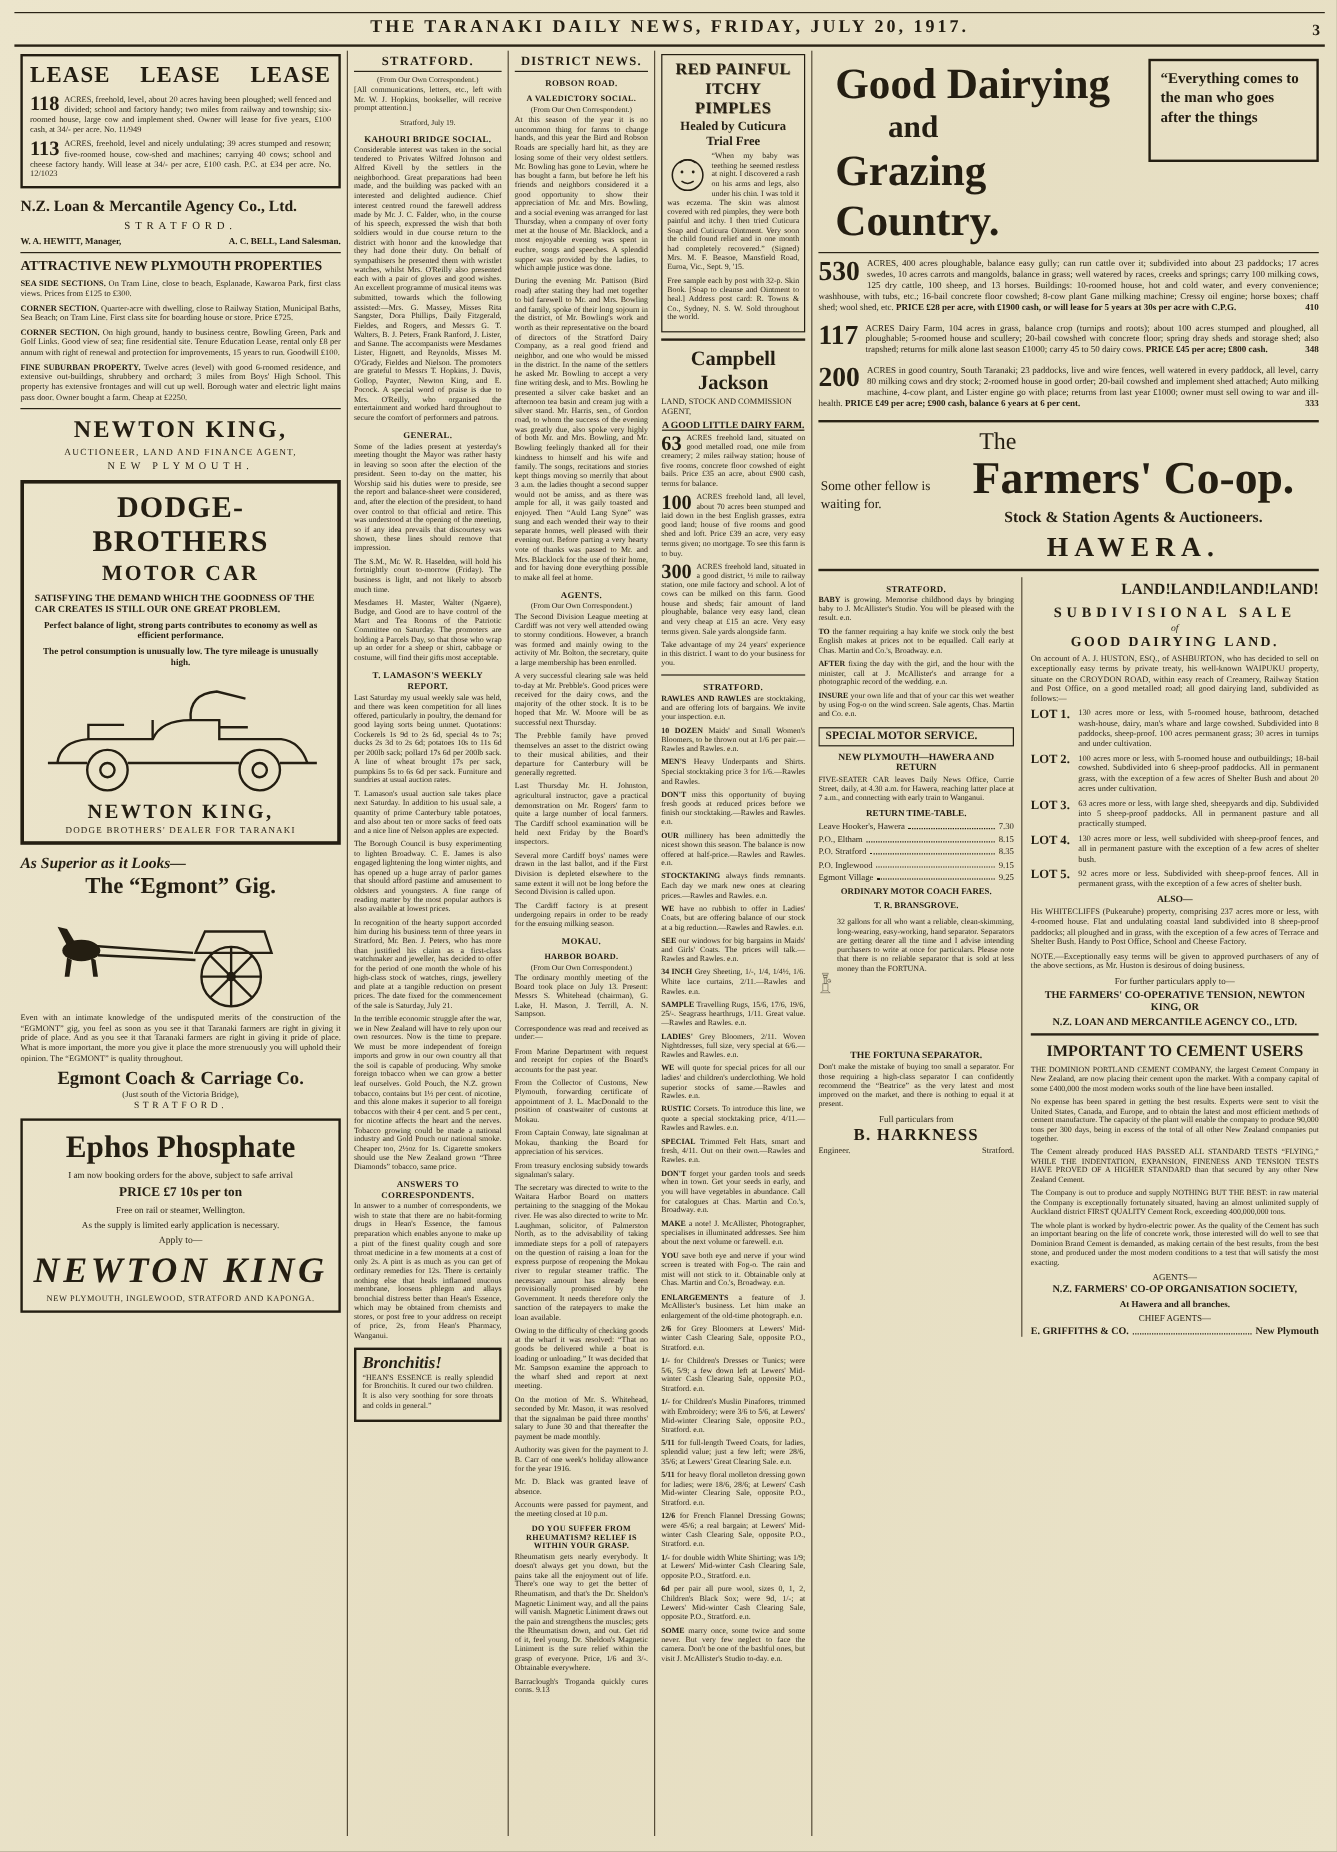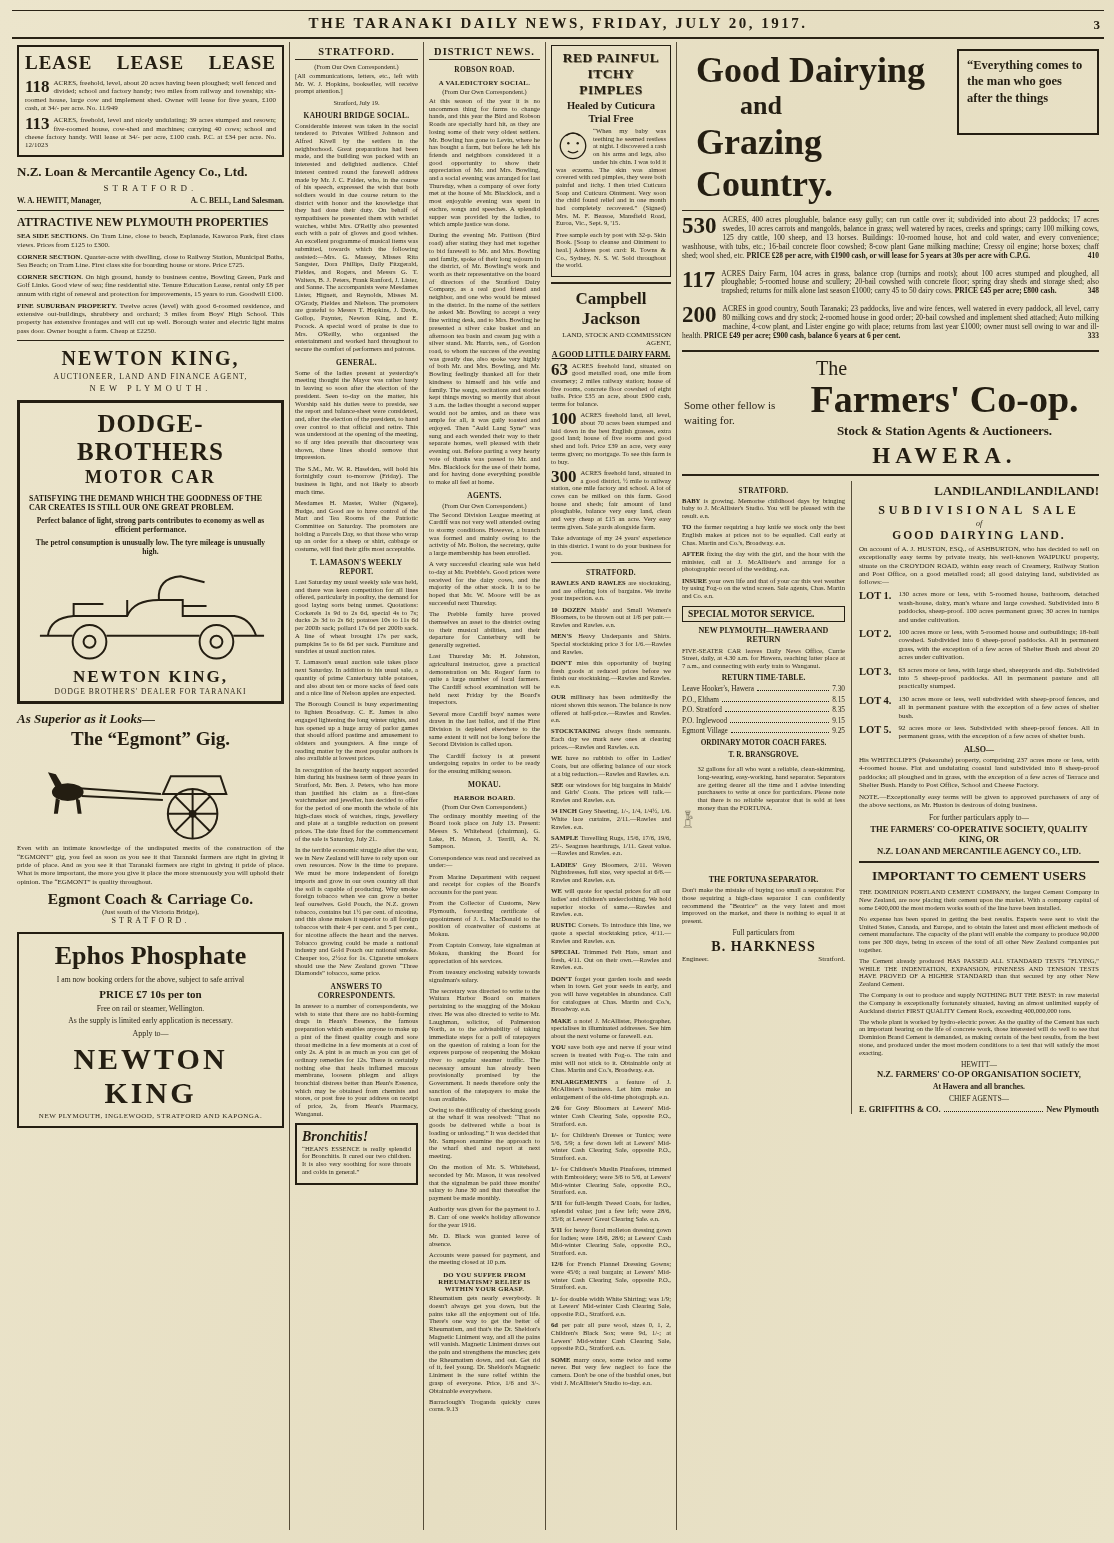--- a/index.html
+++ b/index.html
@@ -54,33 +54,33 @@
   .egmont-tag{font-size:13px;font-weight:bold;font-style:italic;}
   .egmont-title{font-size:19px;font-weight:bold;margin:1px 0 2px;text-align:center;}
   .egmont-co{font-size:15.5px;font-weight:bold;text-align:center;margin-top:3px;}
   .egmont-addr{font-size:7px;text-align:center;}
   .egmont-town{font-size:8px;letter-spacing:3px;text-align:center;}
   .ephos{border:2px solid #241e12;padding:7px 8px 6px;margin-top:7px;}
   .ephos-title{font-size:26px;font-weight:bold;text-align:center;margin-bottom:4px;}
   .ephos-line{font-size:7.6px;text-align:center;margin-bottom:3px;}
   .ephos-price{font-size:11px;font-weight:bold;text-align:center;margin:4px 0;}
   .ephos-apply{font-size:8px;text-align:center;margin-top:4px;}
-  .ephos-name{font-size:30px;font-weight:bold;text-align:center;letter-spacing:3px;margin-top:4px;}
+  .ephos-name{font-size:30px;font-weight:bold;text-align:center;letter-spacing:3px;margin-top:4px;font-style:italic;}
   .ephos-towns{font-size:7px;text-align:center;letter-spacing:.5px;margin-top:2px;}
   
   .bronch{border:2px solid #241e12;padding:4px 5px;margin-top:5px;}
   .bronch-title{font-size:14px;font-weight:bold;font-style:italic;}
   
   .cuti{border:1.5px solid #241e12;padding:4px 4px 3px;margin-bottom:5px;}
   .cuti-t1{font-size:13.5px;font-weight:bold;text-align:center;letter-spacing:.5px;
            text-shadow:.6px .6px 0 #8a8066;}
   .cuti-t3{font-size:10.5px;font-weight:bold;text-align:center;margin-top:2px;}
   .babyfig{float:left;margin:1px 3px 1px 0;}
   .cj-name{font-size:17px;font-weight:bold;text-align:center;margin-top:3px;}
-  .cj-role{font-size:7px;text-align:right;margin:2px 0 1px;}
+  .cj-role{font-size:7px;text-align:left;margin:2px 0 1px;}
   .cj-sub{font-size:8px;font-weight:bold;text-align:center;margin:3px 0;text-decoration:underline;}
   .cl-lead{font-weight:bold;}
   
   .dairy-top{display:flex;gap:8px;margin-top:4px;}
   .dairy-heads{flex:1;padding-left:14px;}
   .dairy-h1,.dairy-h3{font-size:36px;font-weight:bold;}
   .dairy-h2{font-size:26px;font-weight:bold;padding-left:44px;}
   .quote-box{border:2px solid #241e12;width:142px;height:86px;padding:6px 8px;
              font-size:12.5px;font-weight:bold;line-height:1.3;}
   .listing-r{font-size:7.5px;line-height:8.9px;text-align:justify;margin-bottom:9px;}
@@ -652,33 +652,33 @@
               </div>
                 <div class="lot">
                 <span class="lot-label" data-field="label">LOT 5.</span>
                 <span class="body7" data-field="body">92 acres more or less. Subdivided with sheep-proof fences. All in permanent grass, with the exception of a few acres of shelter bush.</span>
               </div>
               </div>
             <div class="also">ALSO—</div>
             <p class="body7">His WHITECLIFFS (Pukearuhe) property, comprising 237 acres more or less, with 4-roomed house. Flat and undulating coastal land subdivided into 8 sheep-proof paddocks; all ploughed and in grass, with the exception of a few acres of Terrace and Shelter Bush. Handy to Post Office, School and Cheese Factory.</p>
             <p class="body7">NOTE.—Exceptionally easy terms will be given to approved purchasers of any of the above sections, as Mr. Huston is desirous of doing business.</p>
             <div class="apply-c">For further particulars apply to—</div>
-            <div class="agents-big">THE FARMERS' CO-OPERATIVE SOCIETY, QUALITY KING, OR</div>
+            <div class="agents-big">THE FARMERS' CO-OPERATIVE TENSION, NEWTON KING, OR</div>
             <div class="agents-big">N.Z. LOAN AND MERCANTILE AGENCY CO., LTD.</div>
           </div>
           <div class="hr2"></div>
 
           <div>
             <div class="cement-head">IMPORTANT TO CEMENT USERS</div>
             <p class="body65">THE DOMINION PORTLAND CEMENT COMPANY, the largest Cement Company in New Zealand, are now placing their cement upon the market. With a company capital of some £400,000 the most modern works south of the line have been installed.</p>
             <p class="body65">No expense has been spared in getting the best results. Experts were sent to visit the United States, Canada, and Europe, and to obtain the latest and most efficient methods of cement manufacture. The capacity of the plant will enable the company to produce 90,000 tons per 300 days, being in excess of the total of all other New Zealand companies put together.</p>
             <p class="body65">The Cement already produced HAS PASSED ALL STANDARD TESTS “FLYING,” WHILE THE INDENTATION, EXPANSION, FINENESS AND TENSION TESTS HAVE PROVED OF A HIGHER STANDARD than that secured by any other New Zealand Cement.</p>
             <p class="body65">The Company is out to produce and supply NOTHING BUT THE BEST: in raw material the Company is exceptionally fortunately situated, having an almost unlimited supply of Auckland district FIRST QUALITY Cement Rock, exceeding 400,000,000 tons.</p>
             <p class="body65">The whole plant is worked by hydro-electric power. As the quality of the Cement has such an important bearing on the life of concrete work, those interested will do well to see that Dominion Brand Cement is demanded, as making certain of the best results, from the best stone, and produced under the most modern conditions to a test that will satisfy the most exacting.</p>
-            <div class="sm-label">HEWITT—</div>
+            <div class="sm-label">AGENTS—</div>
             <div class="agents-big">N.Z. FARMERS' CO-OP ORGANISATION SOCIETY,</div>
             <div class="sm-label" style="font-weight:bold;">At Hawera and all branches.</div>
             <div class="sm-label">CHIEF AGENTS—</div>
             <div class="chief-row">
               <span>E. GRIFFITHS &amp; CO.</span>
               <span class="dots"></span>
               <span>New Plymouth</span>
             </div>
           </div>
         </div>

